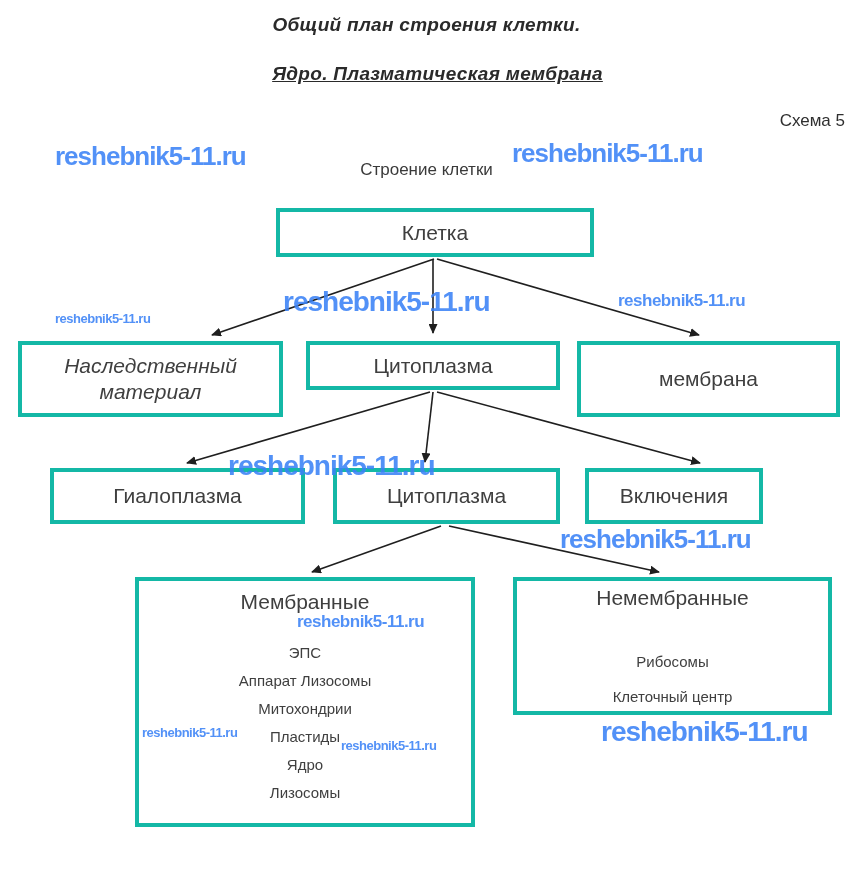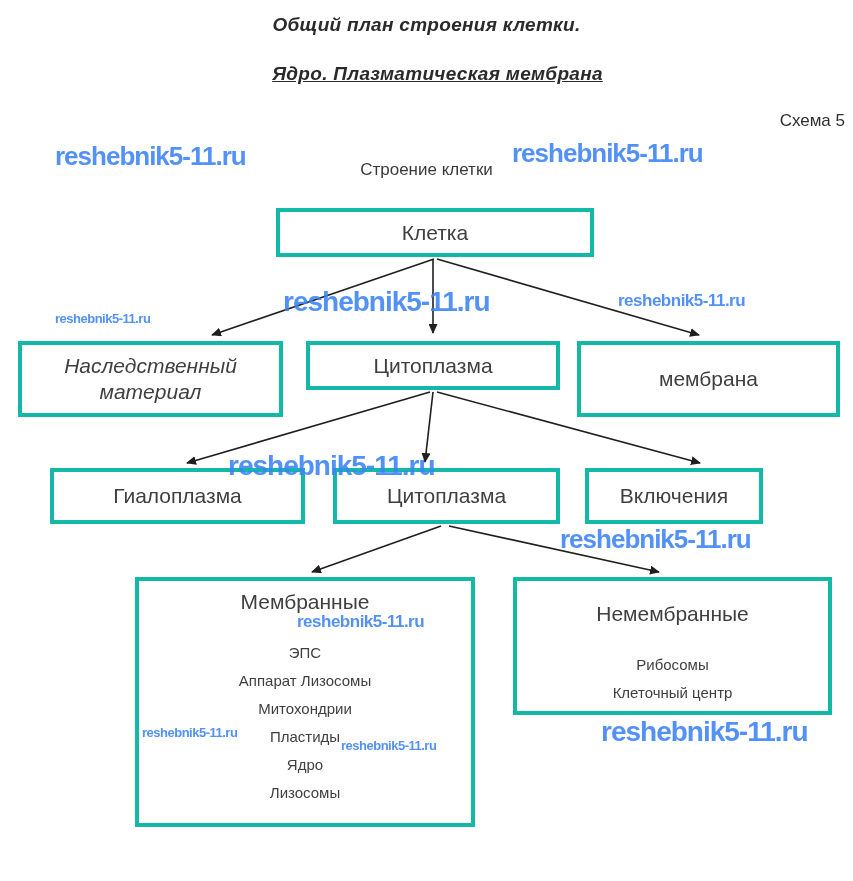--- a/index.html
+++ b/index.html
@@ -69,21 +69,21 @@
   .node-cell          { left: 276px; top: 208px; width: 318px; height: 49px; }
   .node-hereditary    { left: 18px;  top: 341px; width: 265px; height: 76px; font-style: italic; }
   .node-cytoplasm     { left: 306px; top: 341px; width: 254px; height: 49px; text-align: right; }
   .node-plasma        { left: 577px; top: 341px; width: 263px; height: 76px; }
   .node-hyaloplasm    { left: 50px;  top: 468px; width: 255px; height: 56px; }
   .node-organoids     { left: 333px; top: 468px; width: 227px; height: 56px; }
   .node-inclusions    { left: 585px; top: 468px; width: 178px; height: 56px; }
   .node-membranous    { left: 135px; top: 577px; width: 340px; height: 250px;
                         justify-content: flex-start; padding-top: 8px; }
   .node-nonmembranous { left: 513px; top: 577px; width: 319px; height: 138px;
-                        justify-content: flex-start; padding-top: 20px; }
+                        justify-content: space-between; padding-top: 4px; }
   .group-title { line-height: 26px; font-size: 21px; }
   .group-gap   { height: 24px; }
   .group-item  { line-height: 28px; font-size: 15px; }
   .wm {
     position: absolute;
     z-index: 3;
     font-family: Liberation Sans, sans-serif;
     font-weight: bold;
     color: #3b82f6;
     letter-spacing: -1px;

